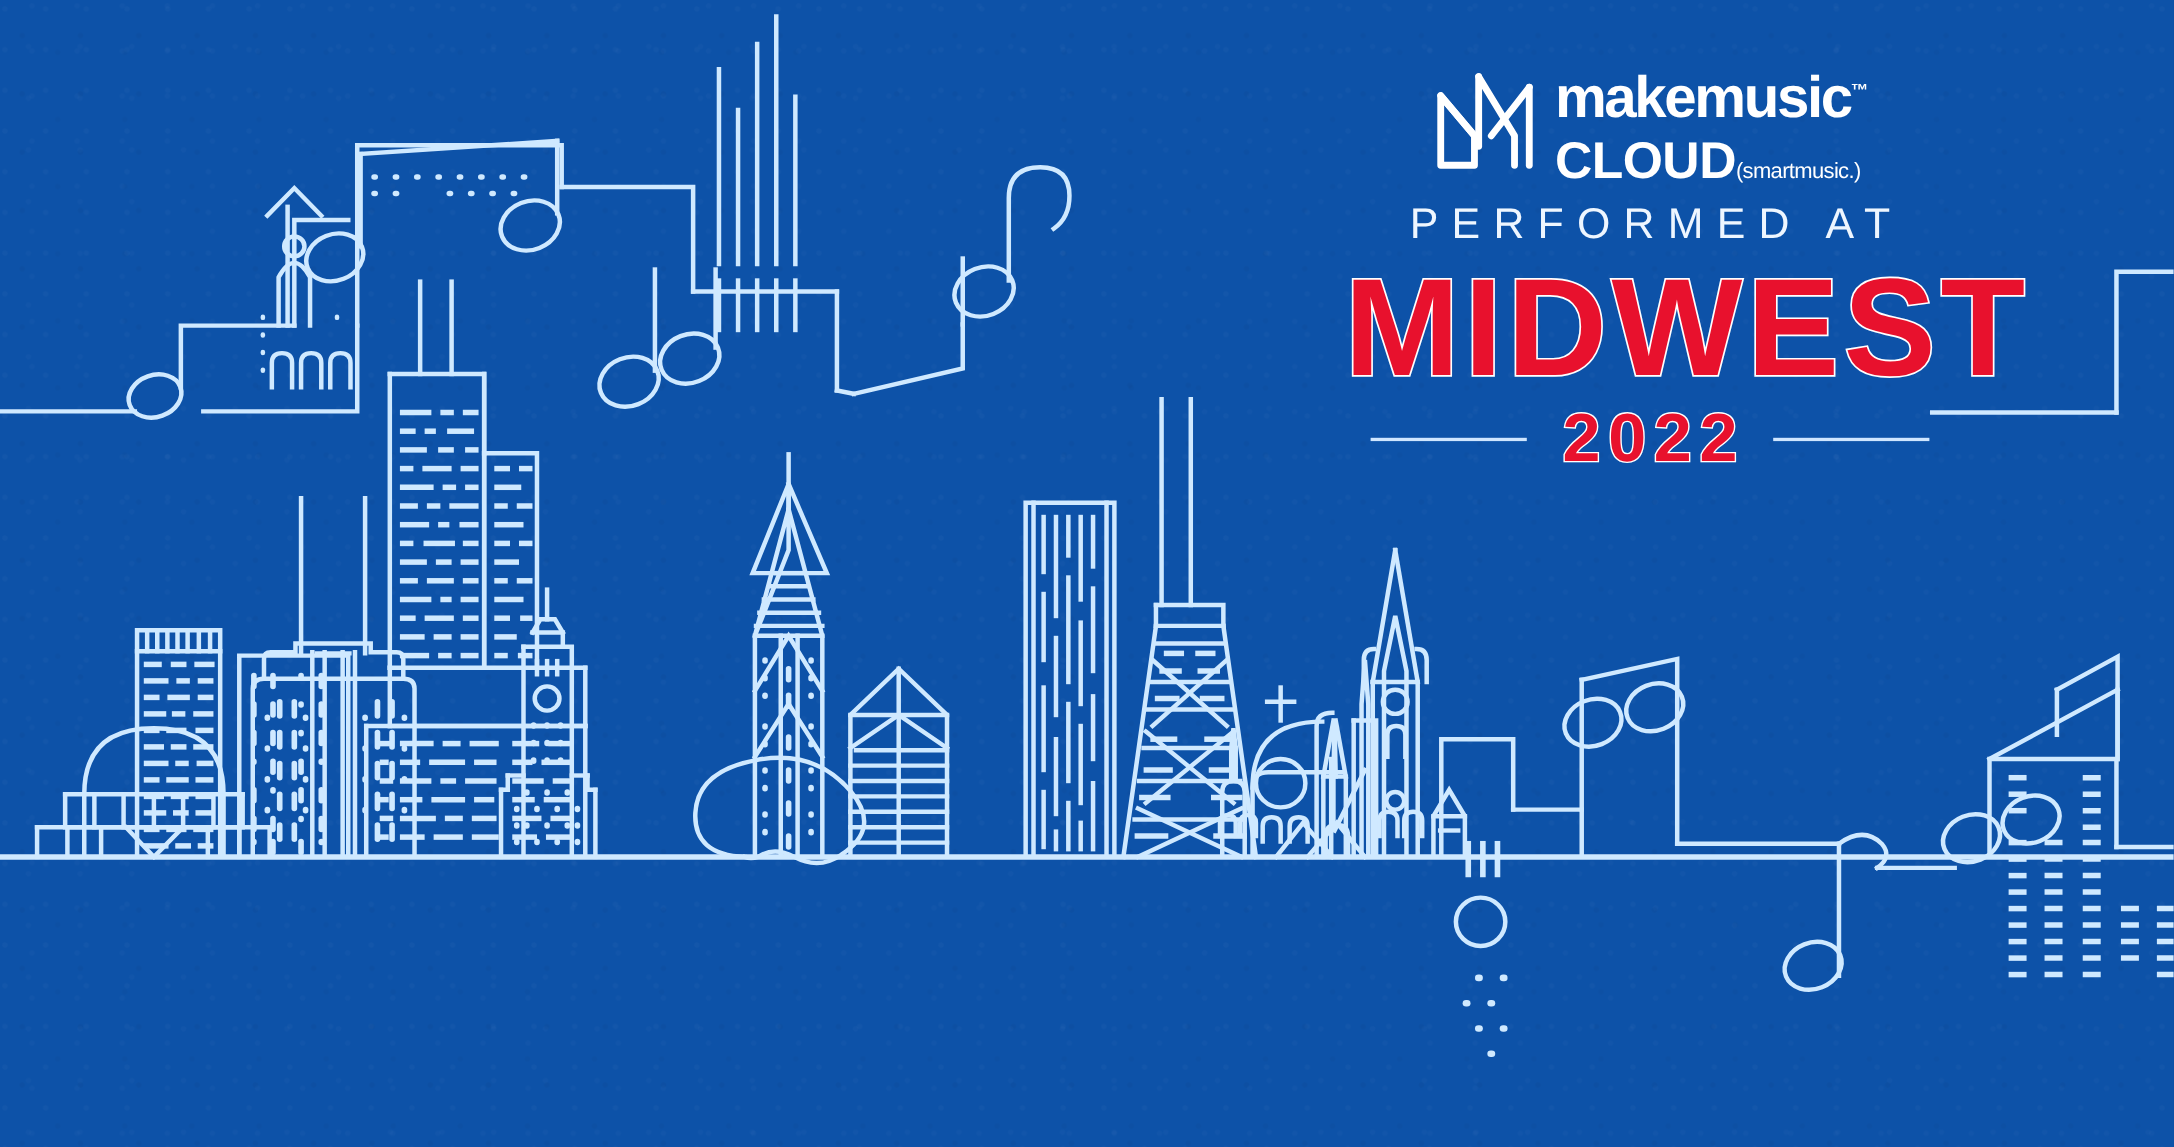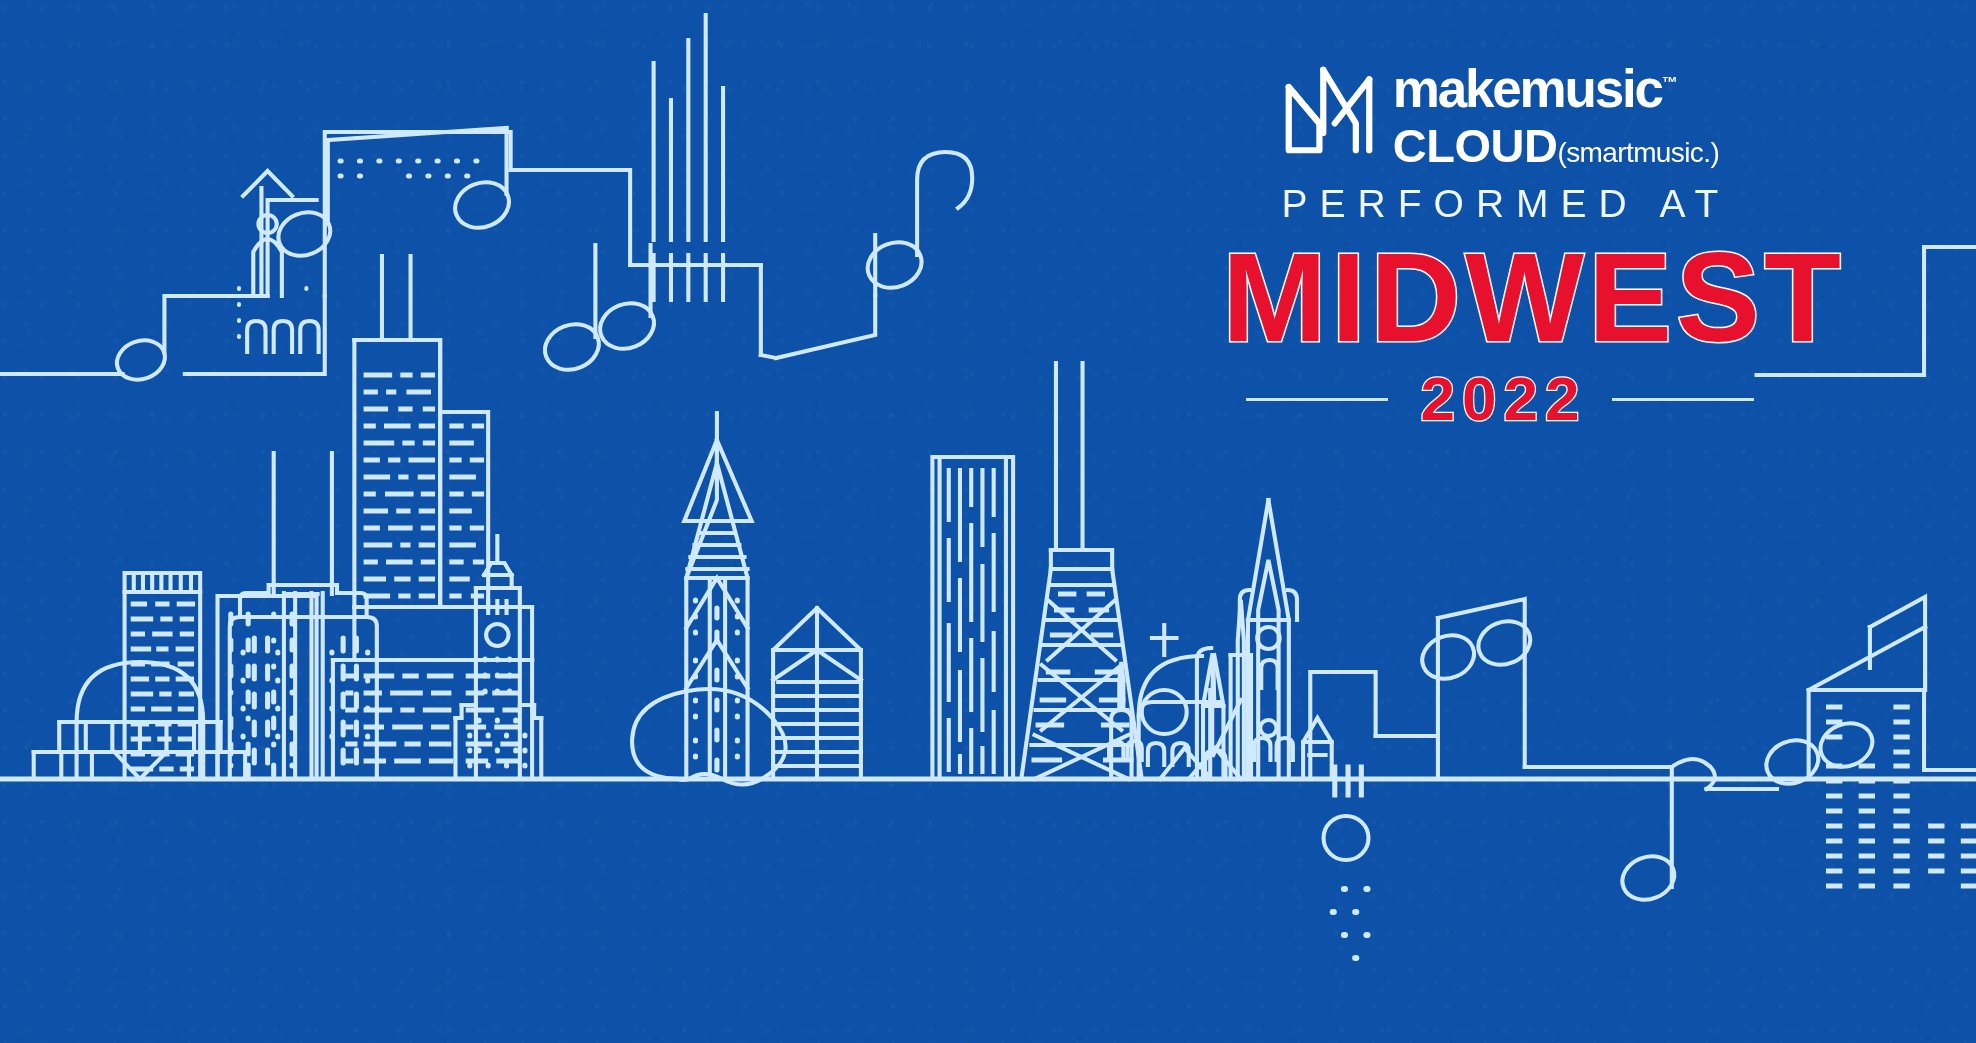--- a/index.html
+++ b/index.html
@@ -66,21 +66,21 @@
     align-items:baseline;
     margin-top:7px;
   }
   .wm-cloud{
     font-size:47px;
     font-weight:800;
     color:#ffffff;
     letter-spacing:-0.5px;
   }
   .wm-sm{
-    font-size:28px;
+    font-size:20px;
     font-weight:400;
     color:#ffffff;
     letter-spacing:-0.6px;
   }
 
   .performed{
     margin-top:24px;
     font-size:39px;
     font-weight:400;
     color:#eef6ff;

